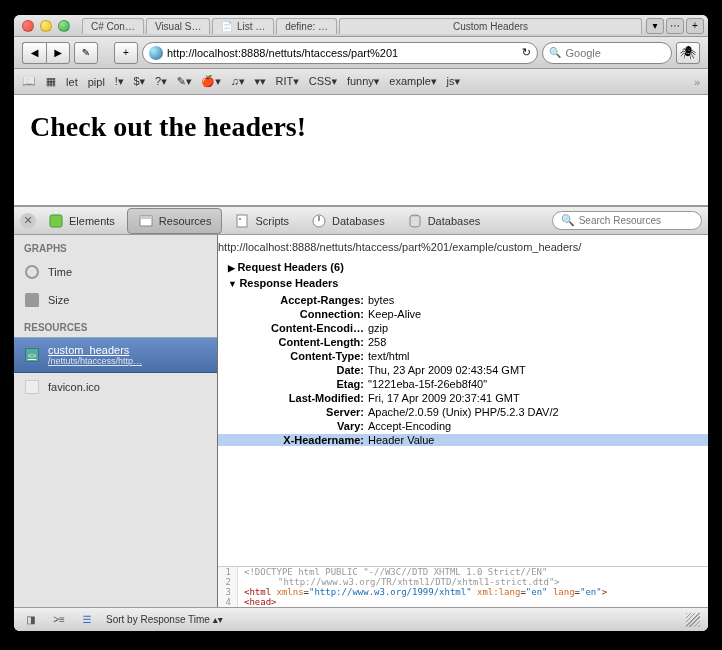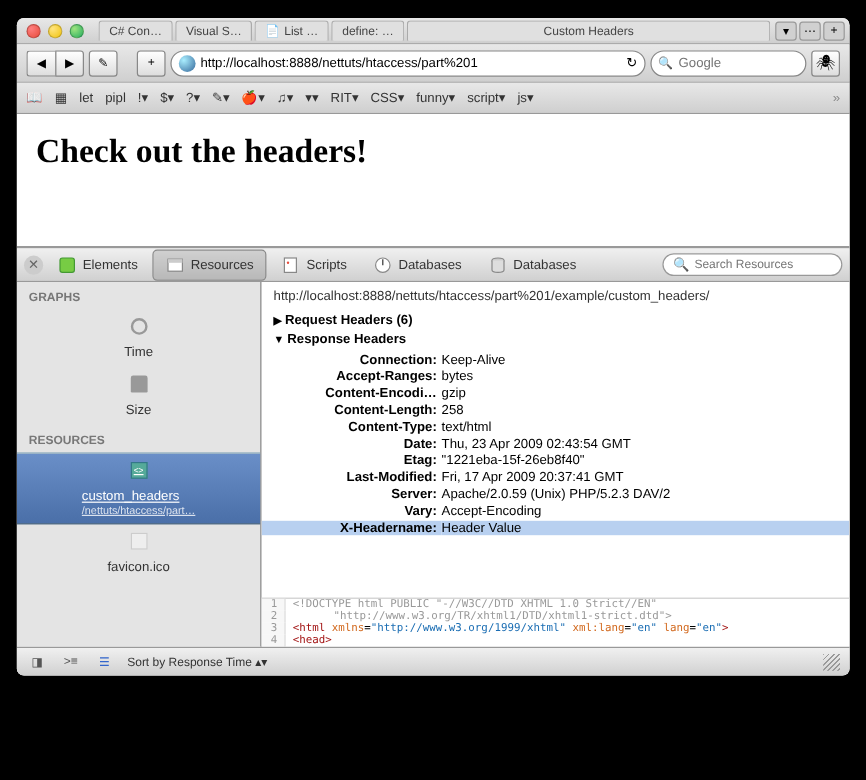--- a/index.html
+++ b/index.html
@@ -1,17 +1,17 @@
 <!DOCTYPE html>
 <html><head>
 <meta charset="utf-8">
 <style>
 * { box-sizing: border-box; margin: 0; padding: 0; }
 body { font-family: "Lucida Grande", Arial, sans-serif; font-size: 11px; background: #000; width: 722px; height: 650px; overflow: hidden; }
-.window { width: 694px; height: 548px; margin: 15px 14px; background: #fff; border-radius: 6px; box-shadow: 0 8px 30px rgba(0,0,0,0.5); overflow: hidden; display: flex; flex-direction: column; }
+.window { width: 694px; height: 616px; margin: 15px 14px; background: #fff; border-radius: 6px; box-shadow: 0 8px 30px rgba(0,0,0,0.5); overflow: hidden; display: flex; flex-direction: column; }
 .titlebar { height: 22px; background: linear-gradient(#e8e8e8,#cfcfcf); display: flex; align-items: center; border-bottom: 1px solid #999; }
 .traffic { display: flex; gap: 6px; padding: 0 8px; }
 .tl { width: 12px; height: 12px; border-radius: 50%; border: 1px solid rgba(0,0,0,0.2); }
 .red { background: radial-gradient(circle at 30% 30%, #ff7f7f, #e74c3c); }
 .yellow { background: radial-gradient(circle at 30% 30%, #ffe47f, #f1c40f); }
 .green { background: radial-gradient(circle at 30% 30%, #9fe47f, #27ae60); }
 .tabs-row { flex: 1; display: flex; gap: 2px; padding: 0 4px; font-size: 10px; }
 .tab { background: #e0e0e0; padding: 2px 8px; border-radius: 3px 3px 0 0; border: 1px solid #aaa; border-bottom: none; display: flex; align-items: center; gap: 3px; color: #444; max-width: 90px; overflow: hidden; white-space: nowrap; }
 .tabs-right { display: flex; gap: 2px; padding-right: 4px; }
 .tab-btn { width: 18px; height: 16px; background: #d0d0d0; border: 1px solid #999; border-radius: 3px; display: flex; align-items: center; justify-content: center; font-size: 10px; }
@@ -32,29 +32,29 @@
 .devtools { flex: 1; display: flex; flex-direction: column; background: #f0f0f0; border-top: 2px solid #999; }
 .dt-tabs { height: 28px; background: linear-gradient(#f0f0f0,#d0d0d0); display: flex; align-items: center; padding: 0 6px; gap: 2px; border-bottom: 1px solid #999; }
 .dt-tab { padding: 4px 10px; display: flex; align-items: center; gap: 5px; font-size: 11px; color: #333; border-radius: 4px; }
 .dt-tab.active { background: linear-gradient(#d0d0d0,#b8b8b8); border: 1px solid #888; }
 .dt-close { width: 16px; height: 16px; border-radius: 50%; background: #ccc; display: flex; align-items: center; justify-content: center; color: #666; font-size: 11px; }
 .dt-search { margin-left: auto; background: #fff; border: 1px solid #999; border-radius: 10px; padding: 2px 8px; display: flex; align-items: center; gap: 4px; width: 150px; }
 .dt-search input { border: none; outline: none; font-size: 10px; width: 100%; color: #999; background: transparent; }
 .dt-body { flex: 1; display: flex; overflow: hidden; }
 .sidebar { width: 204px; background: #e4e4e4; border-right: 1px solid #737373; overflow-y: auto; }
 .sb-head { font-size: 10px; font-weight: bold; color: #777; padding: 8px 10px 4px; text-transform: uppercase; }
-.sb-item { padding: 6px 10px; display: flex; align-items: center; gap: 8px; font-size: 11px; color: #333; flex-direction: column; }
+.sb-item { padding: 6px 10px; display: flex; align-items: center; gap: 8px; font-size: 11px; color: #333; }
 .sb-item.sel { background: linear-gradient(#6a8fc8,#4a6fa8); color: #fff; border-top: 1px solid #8ab; border-bottom: 1px solid #357; text-decoration: underline; }
 .sb-item .sub { font-size: 9px; opacity: 0.8; }
 .sb-icon { width: 16px; height: 16px; display: flex; align-items: center; justify-content: center; flex-shrink: 0; }
 .clock-icon { width: 14px; height: 14px; border: 2px solid #999; border-radius: 50%; position: relative; }
 .weight-icon { width: 14px; height: 14px; background: #999; border-radius: 2px 2px 1px 1px; }
 .doc-icon { width: 14px; height: 14px; background: #5a9; border: 1px solid #378; display: flex; align-items: center; justify-content: center; color: #fff; font-size: 7px; }
 .details { flex: 1; background: #fff; overflow-y: auto; font-size: 11px; display: flex; flex-direction: column; }
-.dt-url { padding: 6px 10px; color: #333; font-size: 11px; }
+.dt-url { padding: 6px 0; color: #333; font-size: 11px; }
 .tree-row { padding: 2px 10px; font-weight: bold; }
 .tree-row::before { content: "▶ "; font-size: 9px; }
 .tree-row.open::before { content: "▼ "; }
 .headers { padding: 2px 0 6px; }
 .hdr { display: flex; padding: 1px 0; }
 .hdr-name { width: 150px; text-align: right; font-weight: bold; padding-right: 4px; }
 .hdr-val { flex: 1; }
 .hdr.hl .hdr-name, .hdr.hl .hdr-val { background: #b8d0f0; }
 .source { border-top: 1px solid #ccc; background: #fff; font-family: Monaco, monospace; font-size: 9px; }
 .src-line { display: flex; }
@@ -132,21 +132,21 @@
     <span class="bm">!▾</span>
     <span class="bm">$▾</span>
     <span class="bm">?▾</span>
     <span class="bm">✎▾</span>
     <span class="bm">🍎▾</span>
     <span class="bm">♫▾</span>
     <span class="bm">▾▾</span>
     <span class="bm">RIT▾</span>
     <span class="bm">CSS▾</span>
     <span class="bm">funny▾</span>
-    <span class="bm">script▾</span>
+    <span class="bm">example▾</span>
     <span class="bm">js▾</span>
     <span style="margin-left:auto;color:#888">»</span>
   </div>
 
   <div class="content">
     <h1>Check out the headers!</h1>
   </div>
 
   <div class="devtools">
     <div class="dt-tabs">
@@ -206,43 +206,43 @@
             </div>
           <span>Size</span>
         </div>
         <div class="sb-head">RESOURCES</div>
         <div class="sb-item sel">
           <div class="sb-icon">
               <div class="doc-icon">&lt;&gt;</div>
             </div>
           <div>
             <div>custom_headers</div>
-            <div class="sub">/nettuts/htaccess/part…</div>
+            <div class="sub">/nettuts/htaccess/http…</div>
           </div>
         </div>
         <div class="sb-item">
           <div class="sb-icon">
               <div style="width:14px;height:14px;background:#eee;border:1px solid #ccc"></div>
             </div>
           <span>favicon.ico</span>
         </div>
       </div>
 
       <div class="details">
         <div class="dt-url">http://localhost:8888/nettuts/htaccess/part%201/example/custom_headers/</div>
         <div class="tree-row">Request Headers (6)</div>
         <div class="tree-row open">Response Headers</div>
         <div class="headers" id="headers-list">
             <div class="hdr">
+              <div class="hdr-name">Accept-Ranges:</div>
+              <div class="hdr-val">bytes</div>
+            </div>
+            <div class="hdr">
               <div class="hdr-name">Connection:</div>
               <div class="hdr-val">Keep-Alive</div>
-            </div>
-            <div class="hdr">
-              <div class="hdr-name">Accept-Ranges:</div>
-              <div class="hdr-val">bytes</div>
             </div>
             <div class="hdr">
               <div class="hdr-name">Content-Encodi…</div>
               <div class="hdr-val">gzip</div>
             </div>
             <div class="hdr">
               <div class="hdr-name">Content-Length:</div>
               <div class="hdr-val">258</div>
             </div>
             <div class="hdr">

